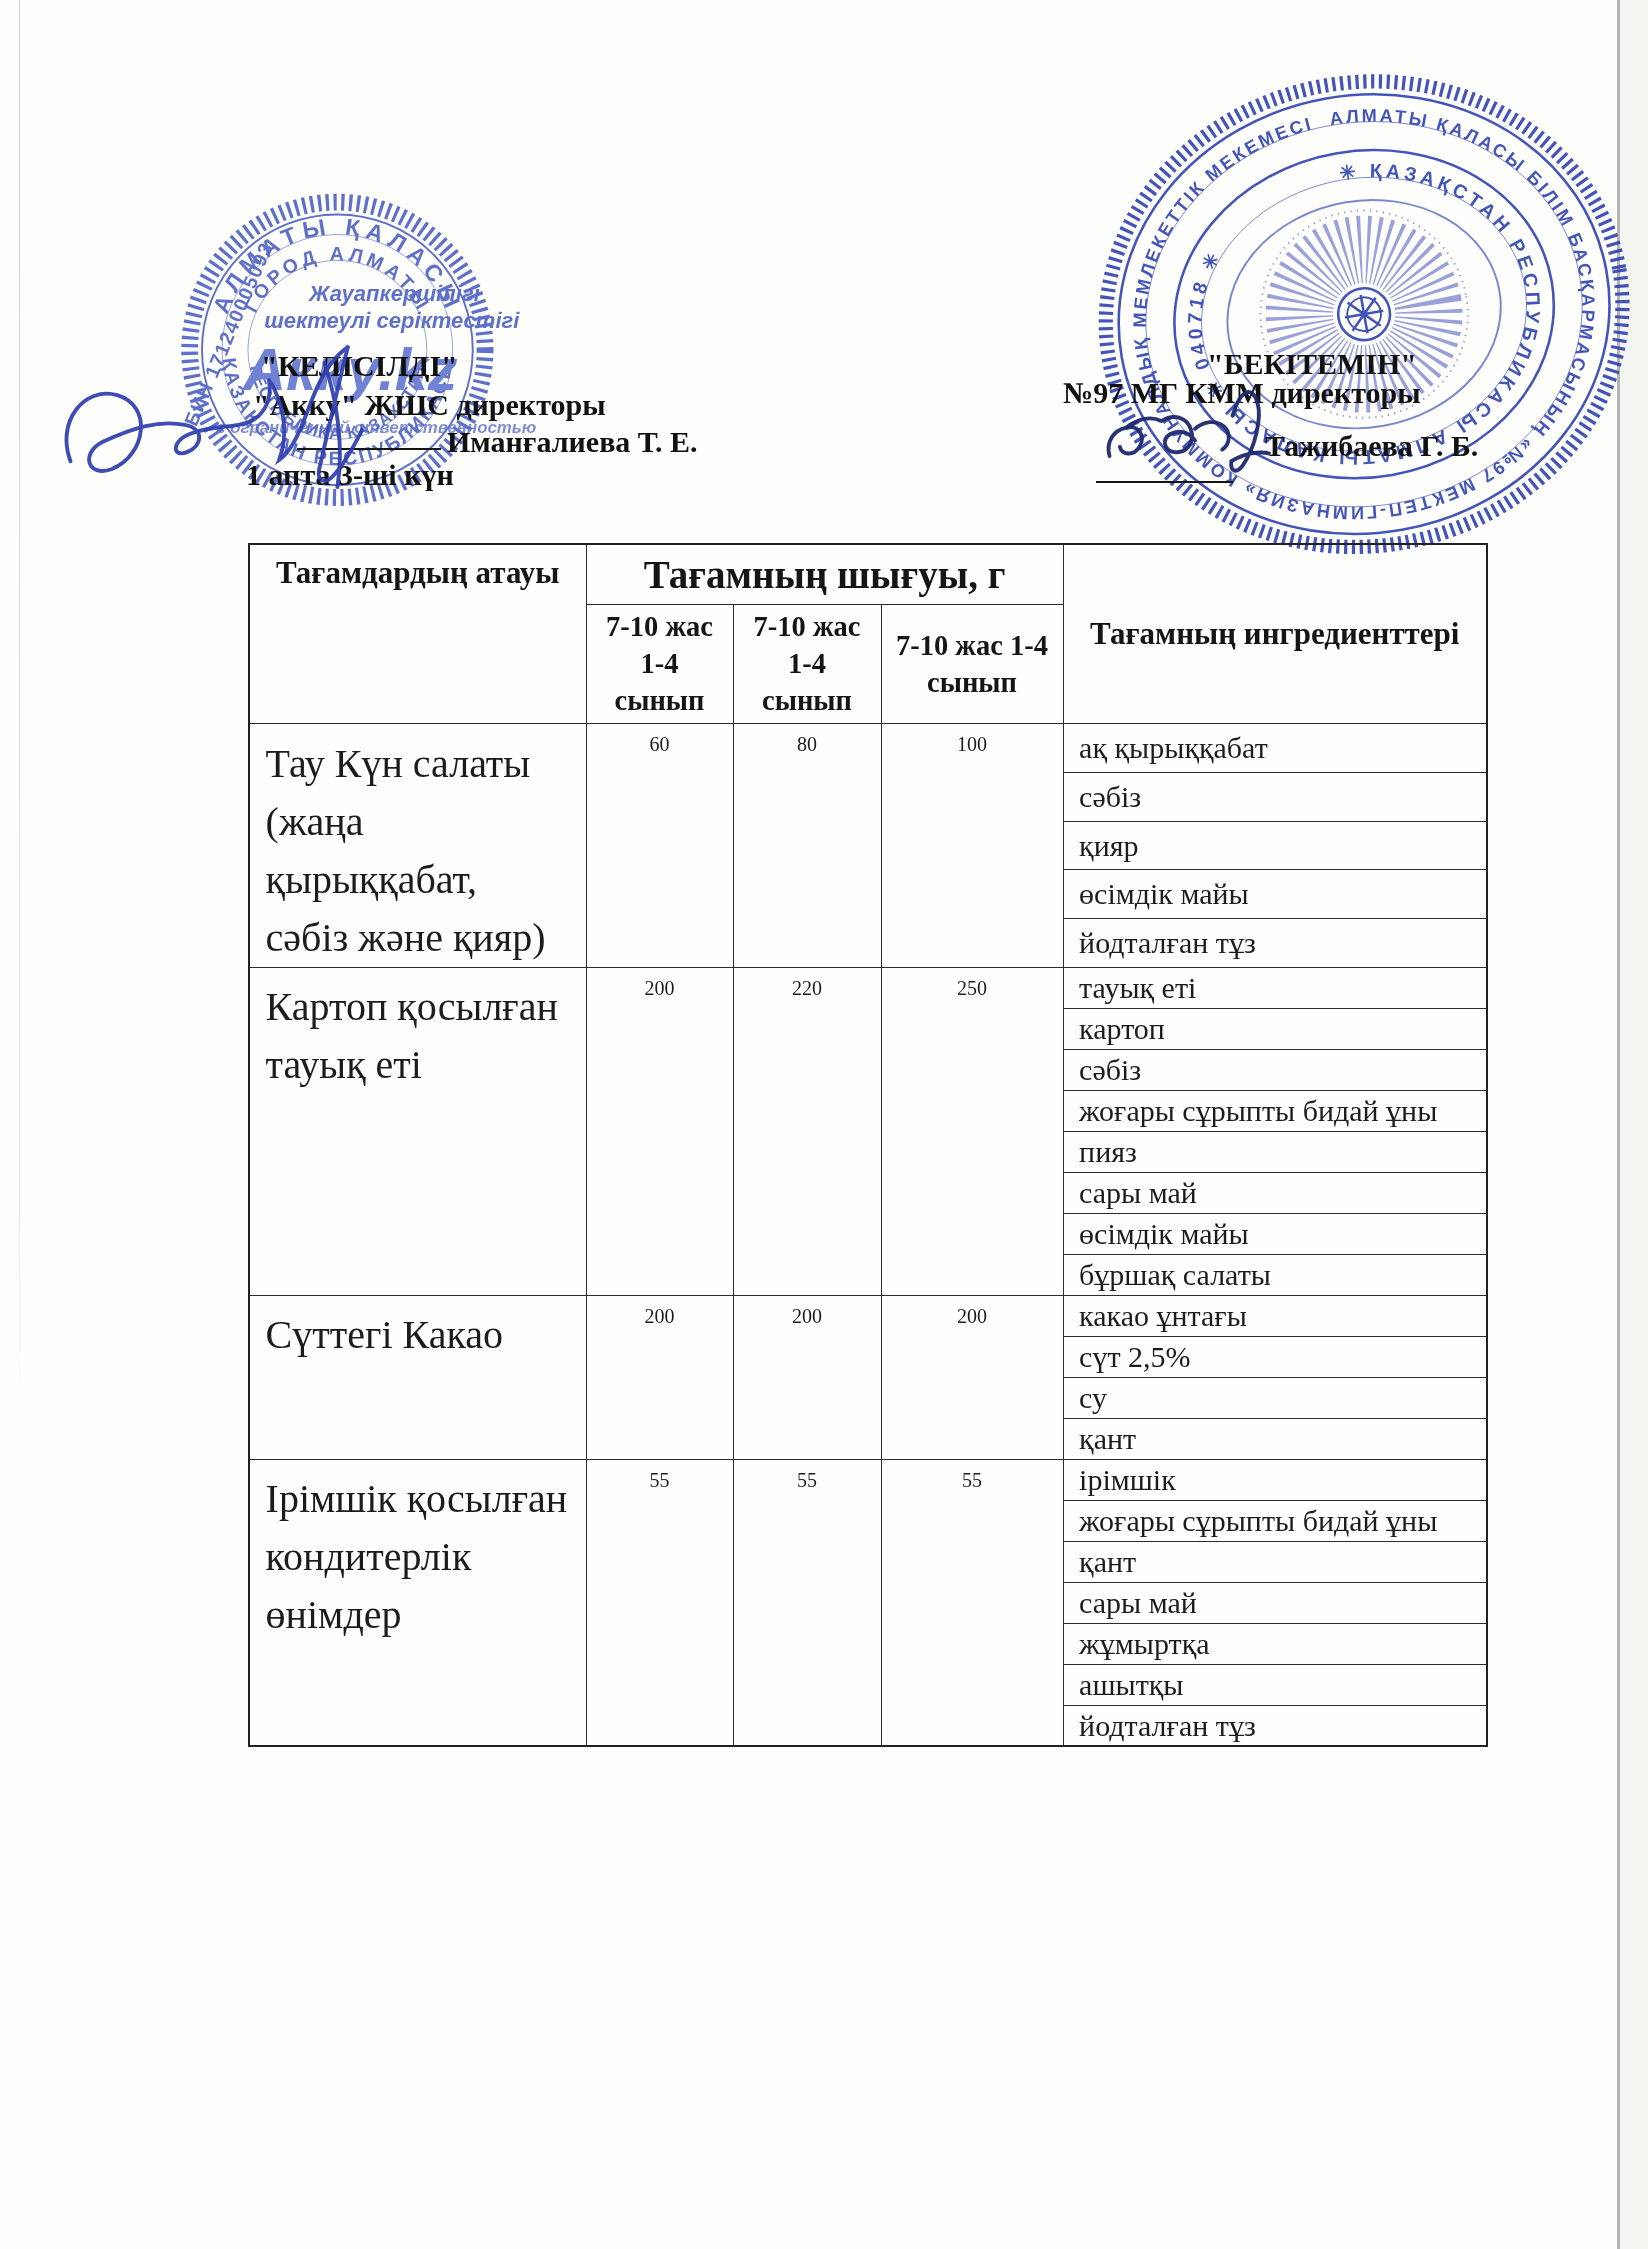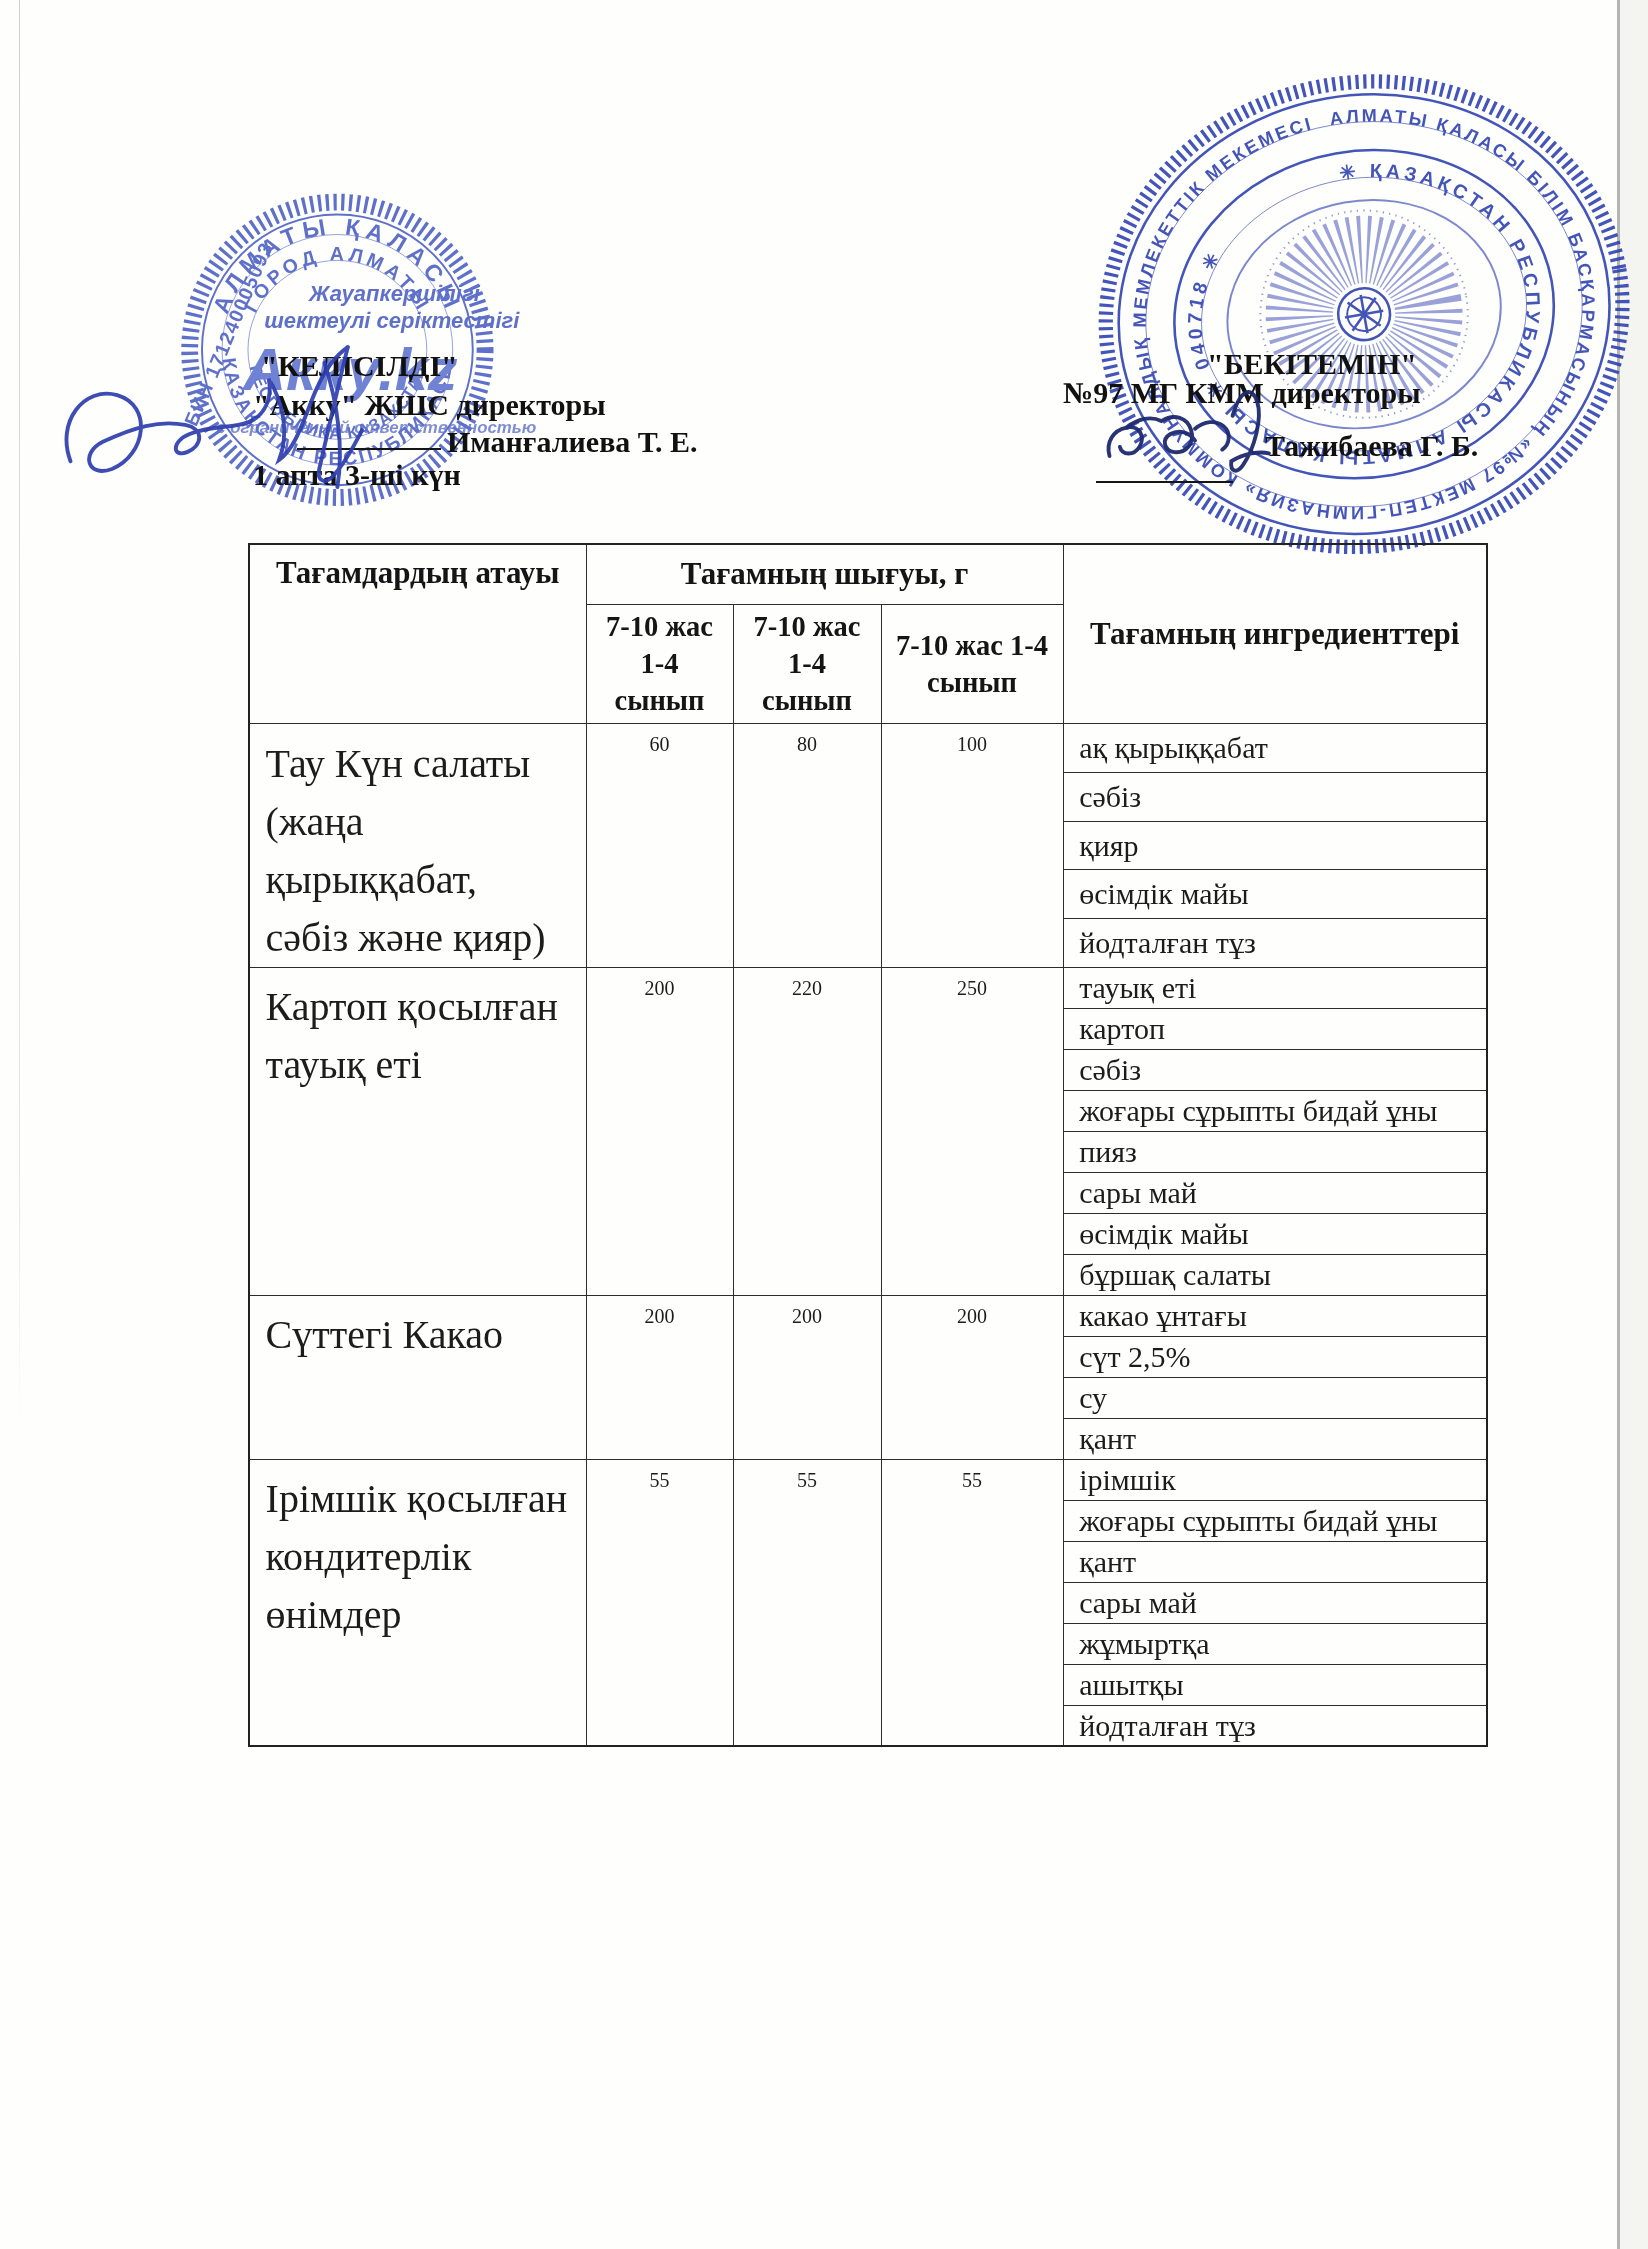--- a/index.html
+++ b/index.html
@@ -17,21 +17,21 @@
   .typed{position:absolute;z-index:2;font-weight:bold;font-size:30px;white-space:nowrap;color:#111;}
   .sig-line{position:absolute;z-index:2;border-bottom:2.6px solid #151515;}
   
   #menu-table{position:absolute;left:248px;top:512px;z-index:2;border-collapse:collapse;
               table-layout:fixed;width:1239px;background:transparent;margin-top:31px;}
   #menu-table td,#menu-table th{border:1.3px solid #2c2c2c;overflow:hidden;}
   #menu-table{border:2.6px solid #222;}
   tr.hr1{height:60px;} tr.hr2{height:104px;} tr.r{height:41px;}
   th{font-weight:bold;color:#151515;}
   .h-dish{vertical-align:top;padding-top:10.4px;text-align:center;font-size:31px;}
-  .h-out{vertical-align:middle;text-align:center;font-size:31px;}
+  .h-out{vertical-align:middle;text-align:center;font-size:39px;}
   .h-ing{vertical-align:middle;text-align:center;font-size:31px;padding:0 13px;}
   .h-sub{vertical-align:middle;text-align:center;font-size:28.5px;line-height:1.3;padding:3.9px 6.5px;}
   td.dish{vertical-align:top;text-align:left;padding:10.4px 17px 0 15.6px;font-size:40px;line-height:1.45;}
   td.num{vertical-align:top;text-align:center;padding-top:9px;font-size:20px;}
   td.ing{vertical-align:middle;text-align:left;padding:2.6px 7.8px 2.6px 15.6px;font-size:30px;}
 </style>
 </head>
 <body>
 
 <div id="page">
@@ -81,21 +81,21 @@
         <circle r="26" stroke-width="3"></circle>
         <path d="M -22 -22 L 22 22 M -22 22 L 22 -22 M 0 -30 L 0 30 M -30 0 L 30 0" stroke-width="4"></path>
       </g>
     </g>
   </svg>
 
   <div class="typed" style="left:261px;top:349px;">"КЕЛІСІЛДІ"</div>
   <div class="typed" style="left:253px;top:388px;">"Акку" ЖШС директоры</div>
   <div class="sig-line" style="left:297px;top:425px;width:144px;height:23px;"></div>
   <div class="typed" style="left:447px;top:425px;">Иманғалиева Т. Е.</div>
-  <div class="typed" style="left:253px;top:458px;">1 апта 3-ші күн</div>
+  <div class="typed" style="left:246px;top:458px;">1 апта 3-ші күн</div>
 
   <div class="typed" style="left:1207px;top:347px;">"БЕКІТЕМІН"</div>
   <div class="typed" style="left:1063px;top:376px;">№97 МГ КММ директоры</div>
   <div class="sig-line" style="left:1096px;top:455px;width:137px;height:26px;"></div>
   <div class="typed" style="left:1265px;top:429px;">Тажибаева Г. Б.</div>
 
   <svg id="sign-svg" class="layer" width="1649" height="583" viewBox="0 0 2544 900">
     <g fill="none" stroke="#2e3eae" stroke-width="6" stroke-linecap="round" opacity="0.92">
       <path d="M 108 712 C 85 650 130 596 180 610 C 235 626 225 702 172 724 C 135 738 122 700 158 682
                C 205 660 245 648 285 656 C 315 662 312 688 288 698 C 266 707 262 682 292 670

